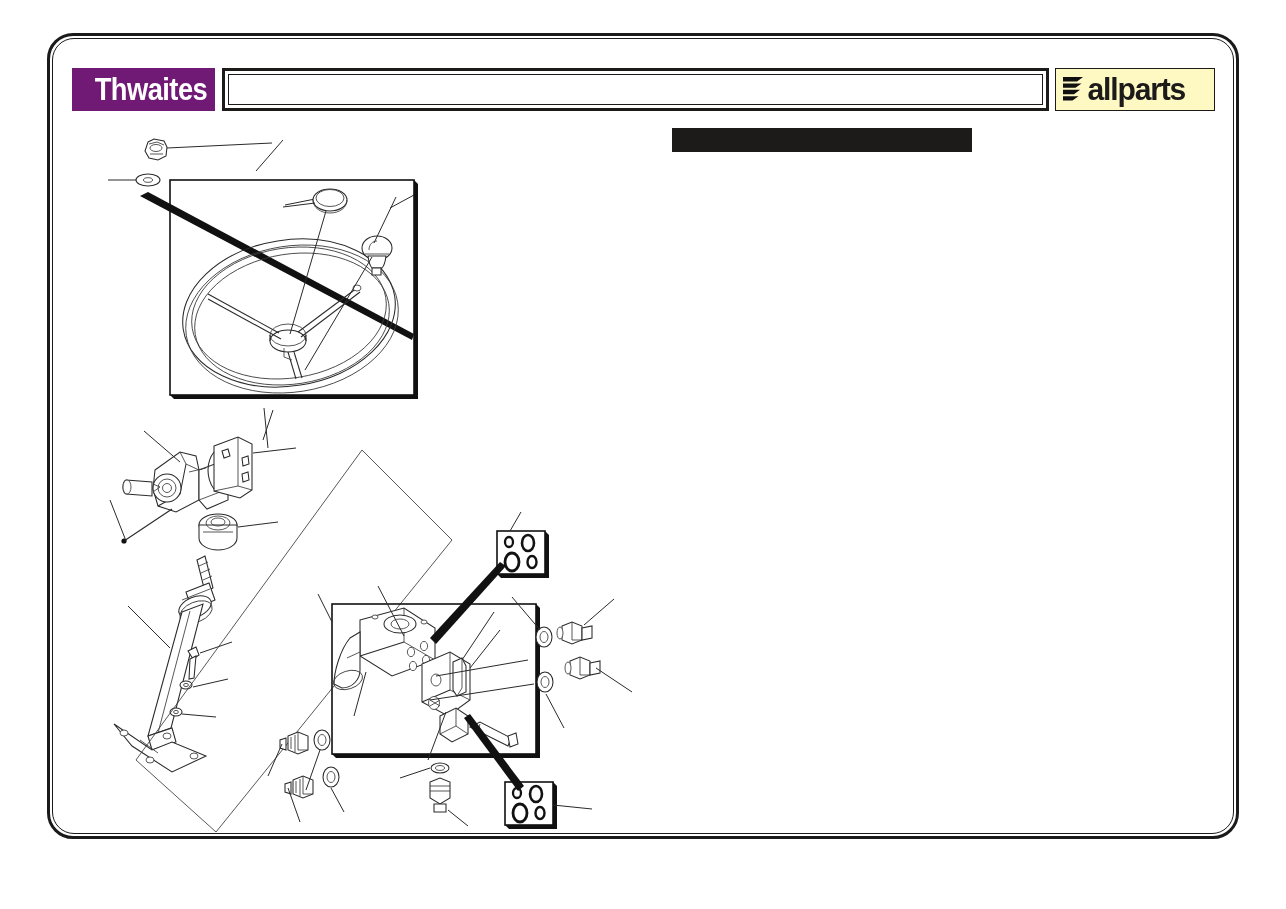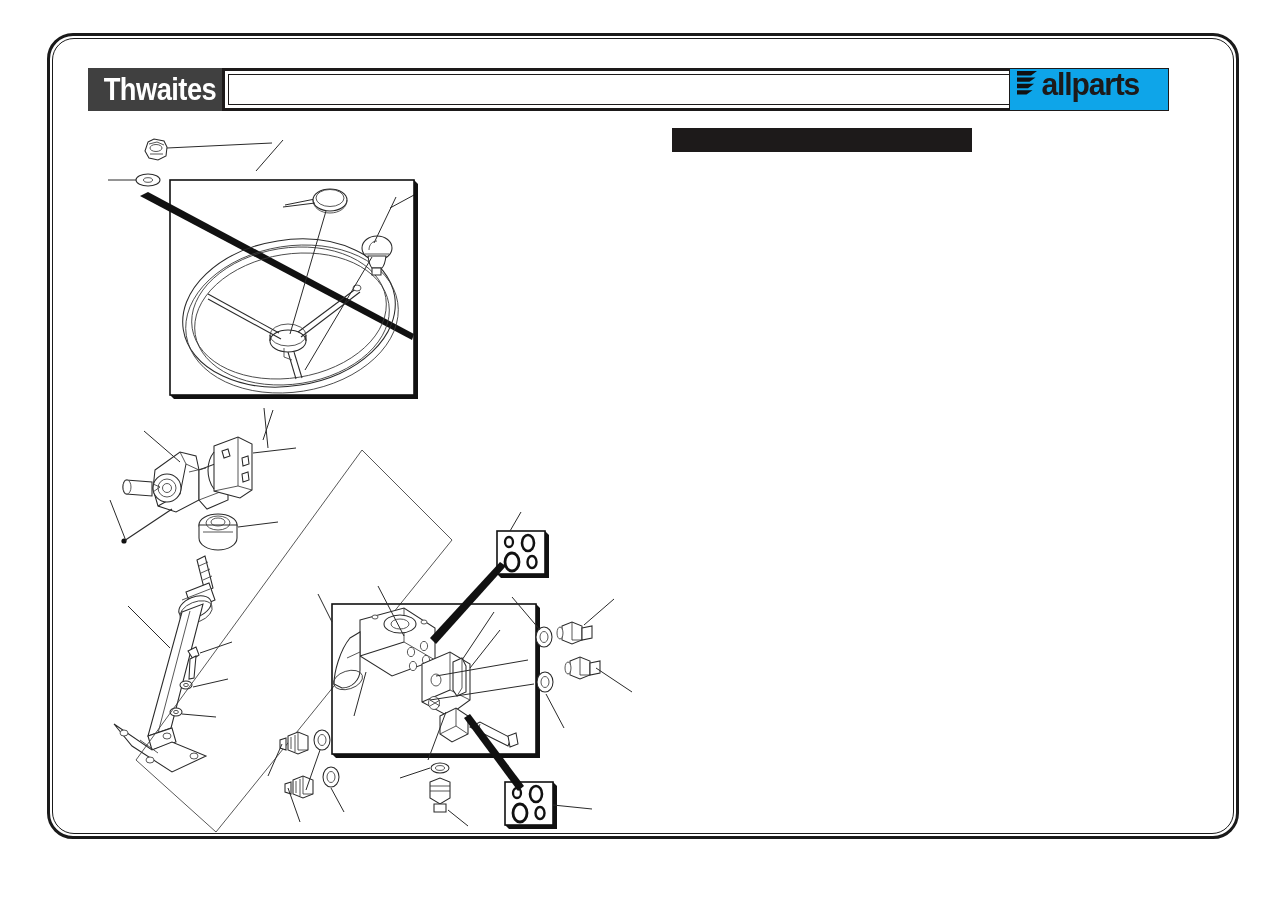--- a/index.html
+++ b/index.html
@@ -38,26 +38,25 @@
     border-radius: 22px;
     box-sizing: border-box;
   }
   
   .brand-logo {
     position: absolute;
     left: 72px;
     top: 68px;
     width: 143px;
     height: 43px;
-    background: #404040;
+    background: #701a75;
     display: flex;
     align-items: center;
-    justify-content: center;
+    justify-content: flex-end;
     overflow: hidden;
-    margin-left: 16px;
   }
   .brand-logo .wordmark {
     color: #ffffff;
     font-family: "Liberation Sans", sans-serif;
     font-weight: bold;
     font-size: 31px;
     letter-spacing: -0.6px;
     transform: scaleX(0.88);
     line-height: 1;
     white-space: nowrap;
@@ -83,28 +82,29 @@
     background: #ffffff;
     color: #111;
     font-size: 15px;
     display: flex;
     align-items: center;
     padding-left: 10px;
     box-sizing: border-box;
   }
   .allparts-logo {
     position: absolute;
-    left: 1009px;
+    left: 1055px;
     top: 68px;
     width: 160px;
     height: 43px;
-    background: #0ea5e9;
+    background: #fef9c3;
     border: 1.5px solid #1d1a1a;
     box-sizing: border-box;
     display: flex;
+    align-items: center;
     overflow: hidden;
   }
   .allparts-mark {
     width: 24px;
     height: 30px;
     margin-left: 5px;
     flex: none;
   }
   .allparts-text {
     font-family: "Liberation Sans", sans-serif;

